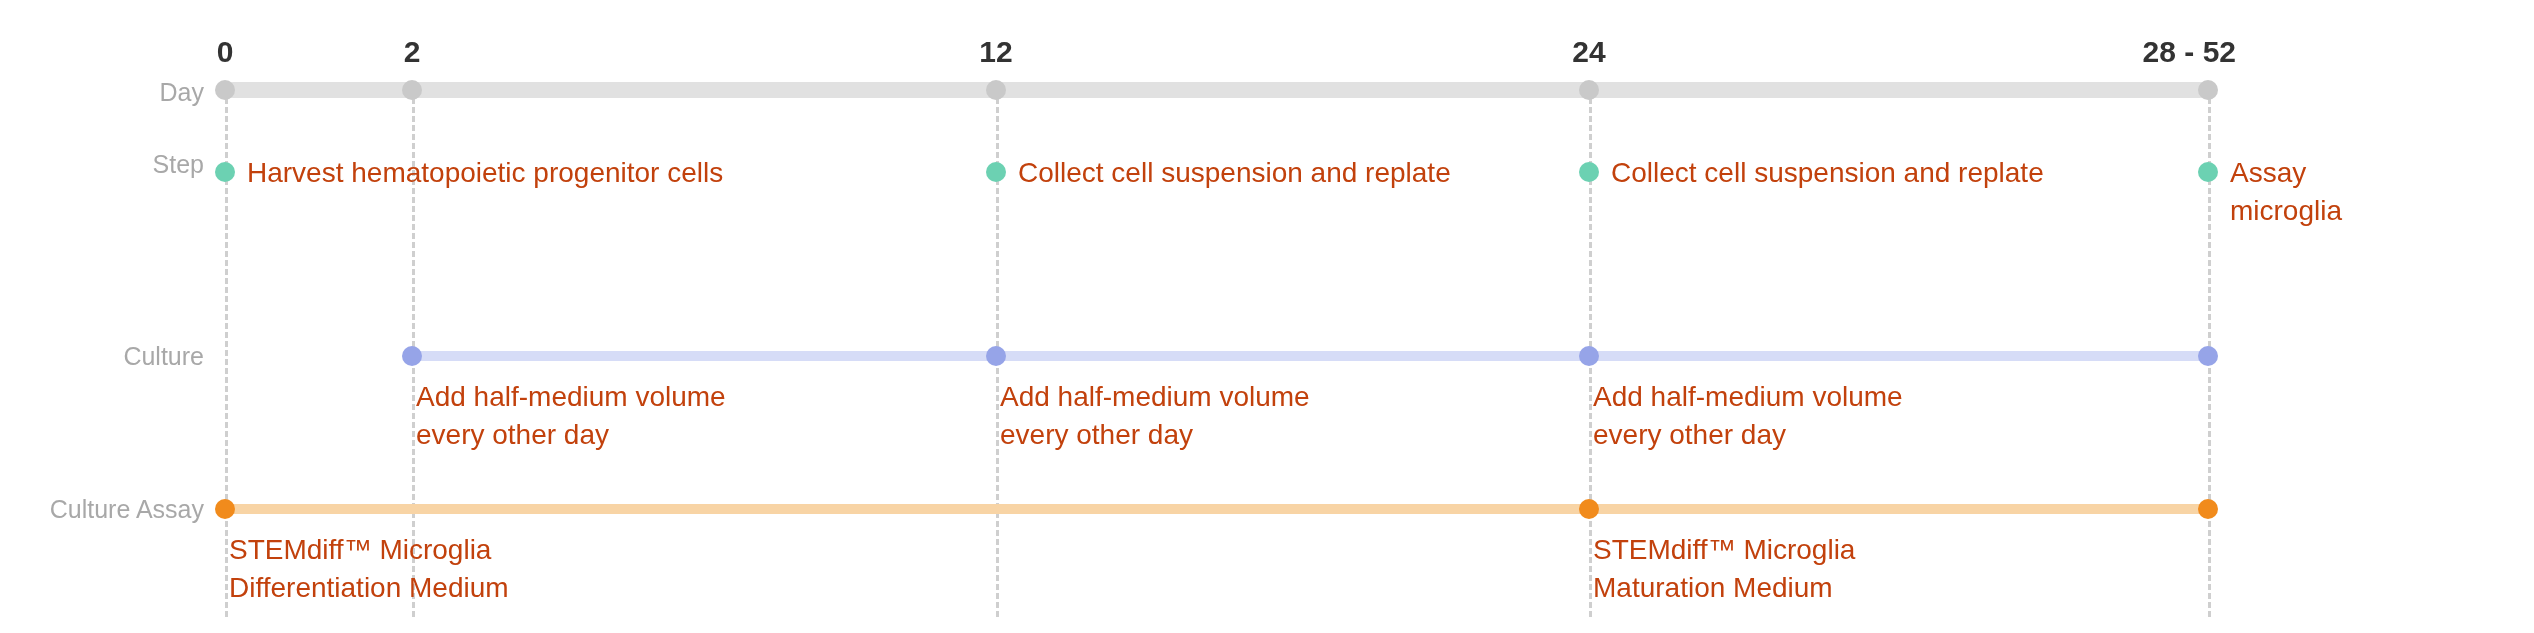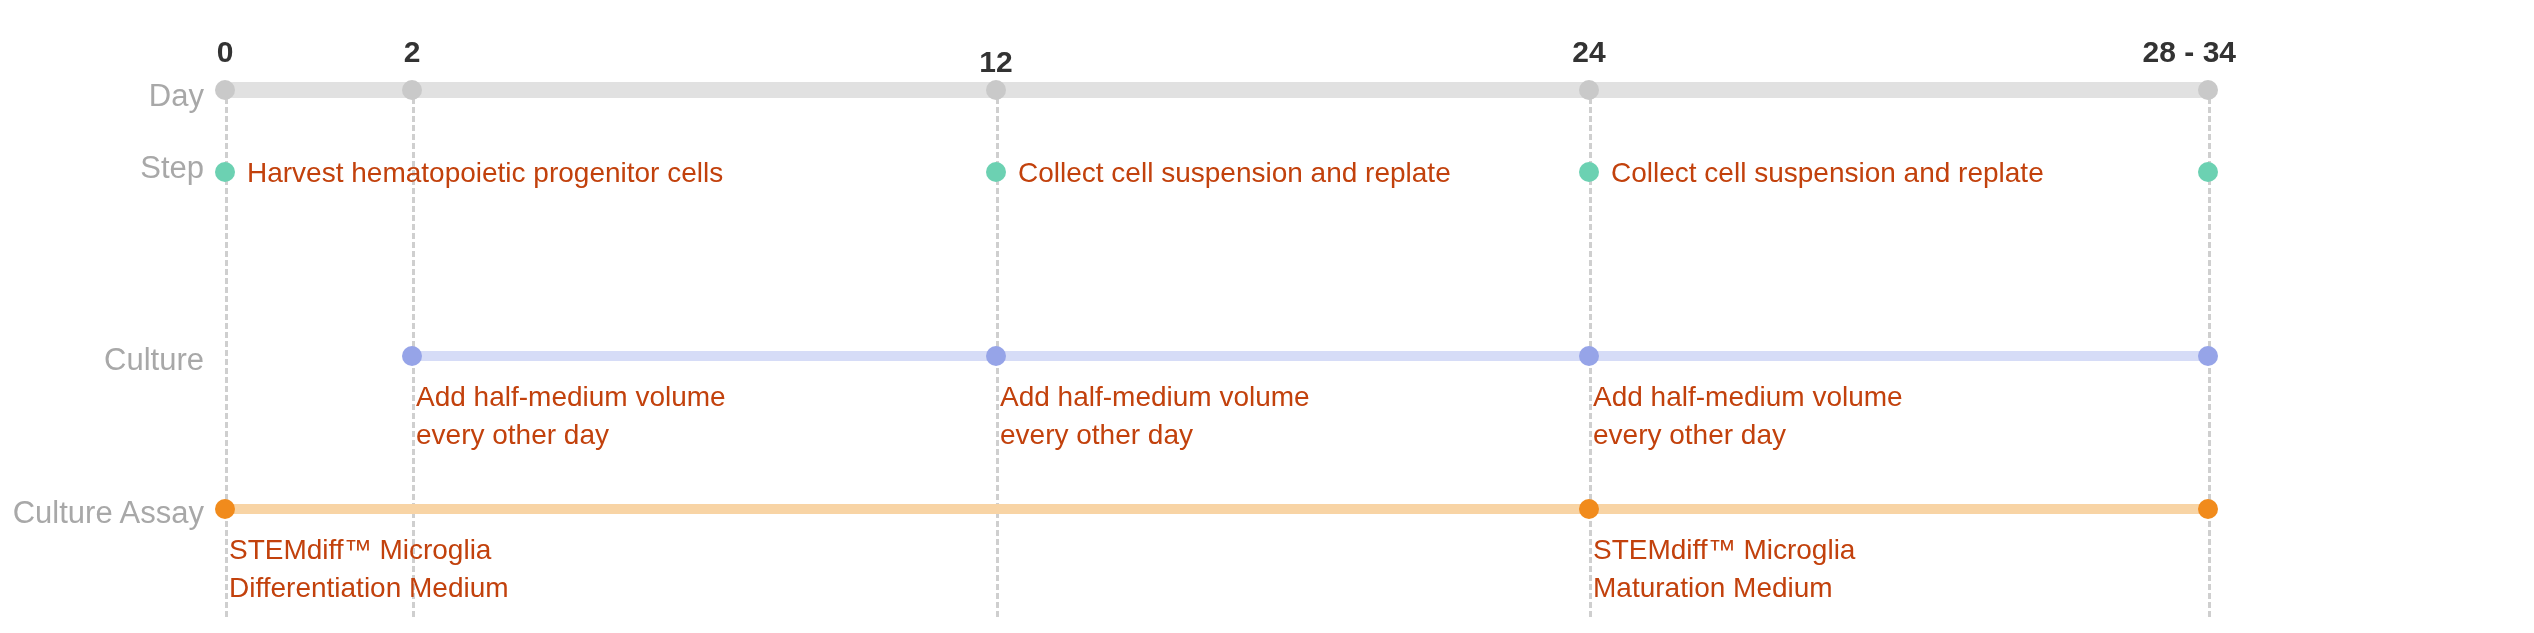--- a/index.html
+++ b/index.html
@@ -2,21 +2,21 @@
 <html><head>
 <meta charset="utf-8">
 <style>
   * { box-sizing: border-box; margin: 0; padding: 0; }
   html, body { width: 2534px; height: 633px; background: #fff; font-family: "Segoe UI", Arial, sans-serif; }
   .timeline-wrap { position: relative; width: 2534px; height: 633px; }
   .row-label {
     position: absolute;
     right: calc(100% - 204px);
     color: #a8a8a8;
-    font-size: 31px;
+    font-size: 25px;
     font-weight: 400;
     text-align: right;
     white-space: nowrap;
   }
   .day-label {
     position: absolute;
     color: #333;
     font-size: 30px;
     font-weight: 700;
     transform: translateX(-50%);
@@ -68,32 +68,34 @@
   <div class="vline" style="left: 996px; height: 519px; top: 98px;"></div>
   <div class="vline" style="left: 1589px; height: 519px; top: 98px;"></div>
   <div class="vline" style="left: 2208px; height: 519px; top: 98px;"></div>
 
 <div class="bar bar-day" style="left: 225px; top: 82px; width: 1983px;"></div>
     <div class="dot dot-day" style="left: 225px; top: 90px;"></div>
     <div class="day-label" style="left: 225px; top: 35px;">0</div>
     <div class="dot dot-day" style="left: 412px; top: 90px;"></div>
     <div class="day-label" style="left: 412px; top: 35px;">2</div>
     <div class="dot dot-day" style="left: 996px; top: 90px;"></div>
-    <div class="day-label" style="left: 996px; top: 45px; text-align: center;">12</div>
+    <div class="day-label" style="left: 996px; top: 35px; text-align: center;">12</div>
     <div class="dot dot-day" style="left: 1589px; top: 90px;"></div>
     <div class="day-label" style="left: 1589px; top: 35px;">24</div>
     <div class="dot dot-day" style="left: 2208px; top: 90px;"></div>
-    <div class="day-label" style="left: 2208px; top: 35px; transform: translateX(-70%);">28 - 34</div>
+    <div class="day-label" style="left: 2208px; top: 35px; transform: translateX(-70%);">28 - 52</div>
     <div class="dot dot-step" style="left: 225px; top: 172px;"></div>
     <div class="txt" style="left: 247px; top: 154px; white-space: pre-line; max-width: 560px;">Harvest hematopoietic progenitor cells</div>
     <div class="dot dot-step" style="left: 996px; top: 172px;"></div>
     <div class="txt" style="left: 1018px; top: 154px; white-space: pre-line; max-width: 560px;">Collect cell suspension and replate</div>
     <div class="dot dot-step" style="left: 1589px; top: 172px;"></div>
     <div class="txt" style="left: 1611px; top: 154px; white-space: pre-line; max-width: 560px;">Collect cell suspension and replate</div>
     <div class="dot dot-step" style="left: 2208px; top: 172px;"></div>
+    <div class="txt" style="left: 2230px; top: 154px; white-space: pre-line; max-width: 200px;">Assay
+microglia</div>
     <div class="bar bar-feed" style="left: 412px; top: 351px; width: 1796px;"></div>
     <div class="dot dot-feed" style="left: 412px; top: 356px;"></div>
     <div class="dot dot-feed" style="left: 996px; top: 356px;"></div>
     <div class="dot dot-feed" style="left: 1589px; top: 356px;"></div>
     <div class="dot dot-feed" style="left: 2208px; top: 356px;"></div>
     <div class="txt" style="left: 416px; top: 378px; white-space: pre-line;">Add half-medium volume
 every other day</div>
     <div class="txt" style="left: 1000px; top: 378px; white-space: pre-line;">Add half-medium volume
 every other day</div>
     <div class="txt" style="left: 1593px; top: 378px; white-space: pre-line;">Add half-medium volume

